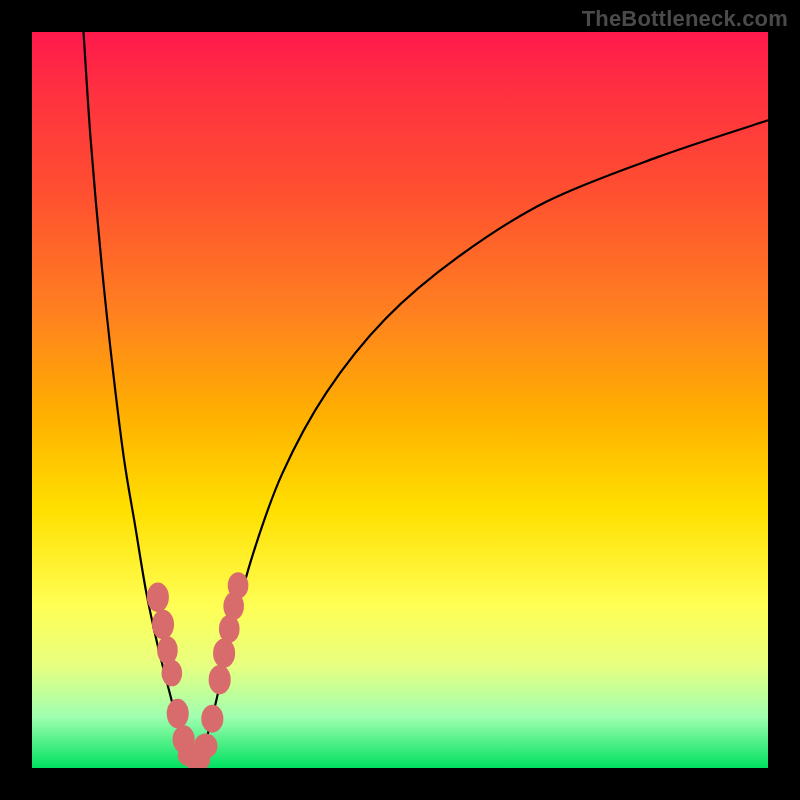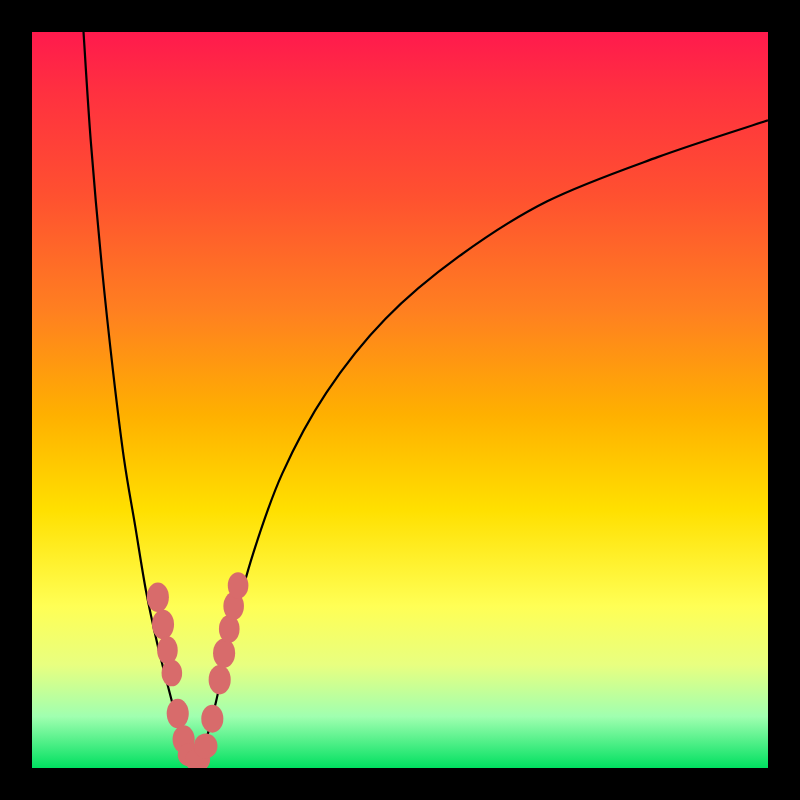--- a/index.html
+++ b/index.html
@@ -60,20 +60,21 @@
   }
   .bead {
     fill: #d86b6b;
     stroke: none;
   }
 </style>
 </head>
 <body>
 
 <div class="outer">
+  <div class="attribution">TheBottleneck.com</div>
 
   <div class="plot">
     <svg class="curves" viewBox="0 0 736 736" preserveAspectRatio="none">
       <path id="left-branch-path" class="curve" d="M 51.52 0 C 52.74666666666667 18.4, 55.81333333333333 71.14666666666665, 58.88 110.39999999999999 C 61.94666666666667 149.65333333333334, 66.24000000000001 197.49333333333334, 69.92 235.52 C 73.6 273.5466666666667, 77.28 306.6666666666667, 80.96 338.56 C 84.63999999999999 370.4533333333333, 88.32 401.12, 92 426.88 C 95.68 452.64, 99.36000000000001 471.04, 103.04 493.12 C 106.72 515.2, 110.4 539.7333333333333, 114.08 559.36 C 117.75999999999999 578.9866666666667, 121.44 594.9333333333334, 125.12 610.88 C 128.8 626.8266666666666, 132.72533333333334 641.5466666666666, 136.16 655.04 C 139.59466666666665 668.5333333333333, 142.90666666666667 681.4133333333332, 145.728 691.8399999999999 C 148.54933333333335 702.2666666666667, 151.0026666666667 711.2213333333334, 153.08800000000002 717.6 C 155.17333333333335 723.9786666666666, 157.38133333333334 728.0266666666666, 158.24 730.112"></path>
       <path id="right-branch-path" class="curve" d="M 165.6 730.112 C 167.072 726.1866666666666, 171.36533333333333 716.6186666666666, 174.432 706.56 C 177.49866666666665 696.5013333333333, 179.952 686.9333333333333, 184 669.76 C 188.048 652.5866666666667, 192.5866666666667 628.0533333333333, 198.72000000000003 603.52 C 204.85333333333335 578.9866666666667, 212.2133333333333 549.5466666666666, 220.79999999999998 522.56 C 229.38666666666666 495.57333333333327, 237.97333333333333 468.58666666666664, 250.24 441.59999999999997 C 262.50666666666666 414.6133333333333, 277.2266666666667 386.4, 294.40000000000003 360.64 C 311.5733333333334 334.88, 331.2 309.73333333333335, 353.28 287.04 C 375.35999999999996 264.3466666666667, 399.8933333333333 244.10666666666665, 426.88 224.48 C 453.8666666666667 204.85333333333332, 482.0799999999999 185.84, 515.1999999999999 169.28 C 548.3199999999999 152.72, 588.8 138.61333333333334, 625.6 125.12 C 662.4000000000001 111.62666666666667, 717.6 94.45333333333333, 736 88.32"></path>
       <g id="beads-group">
           <ellipse class="bead" cx="125.85600000000001" cy="565.248" rx="11.04" ry="14.72" fill="#d86b6b"></ellipse>
           <ellipse class="bead" cx="131.008" cy="592.48" rx="11.04" ry="14.72" fill="#d86b6b"></ellipse>
           <ellipse class="bead" cx="135.424" cy="618.24" rx="10.303999999999998" ry="13.984" fill="#d86b6b"></ellipse>
           <ellipse class="bead" cx="139.84" cy="641.056" rx="10.303999999999998" ry="13.248000000000001" fill="#d86b6b"></ellipse>

